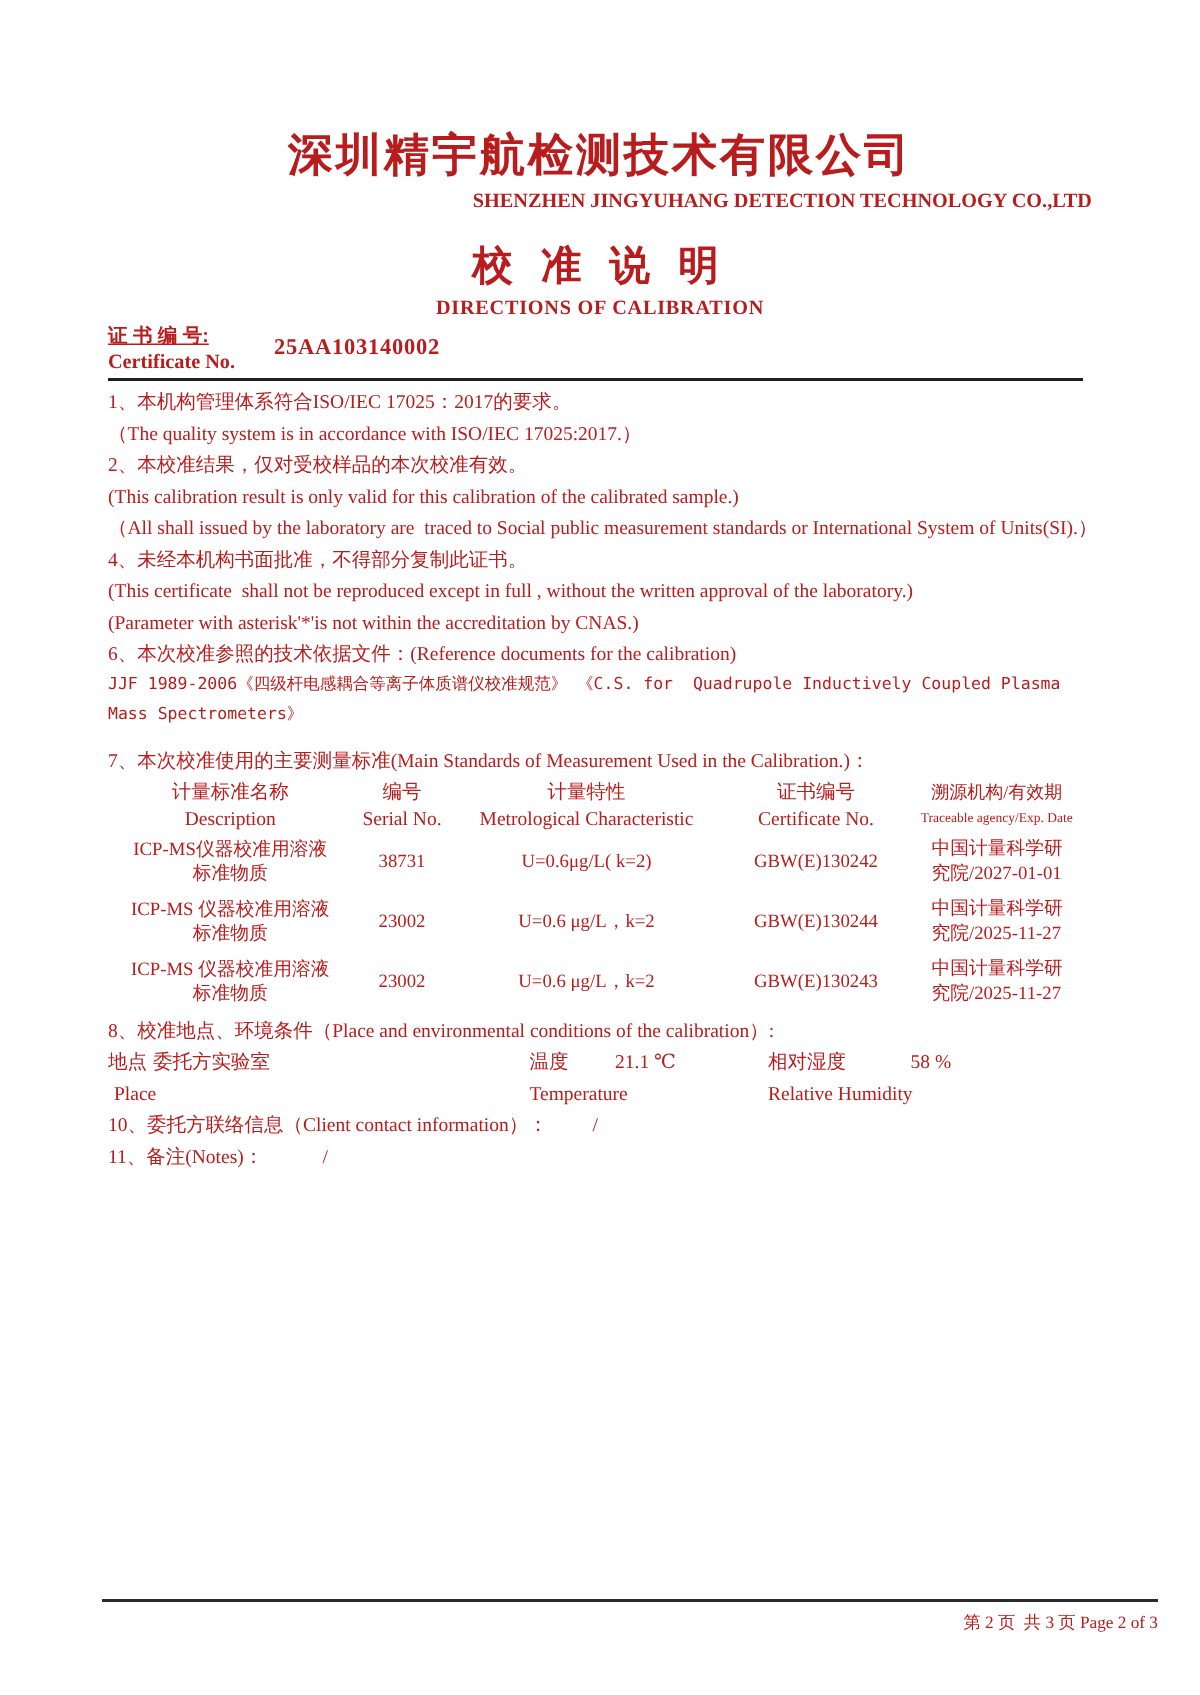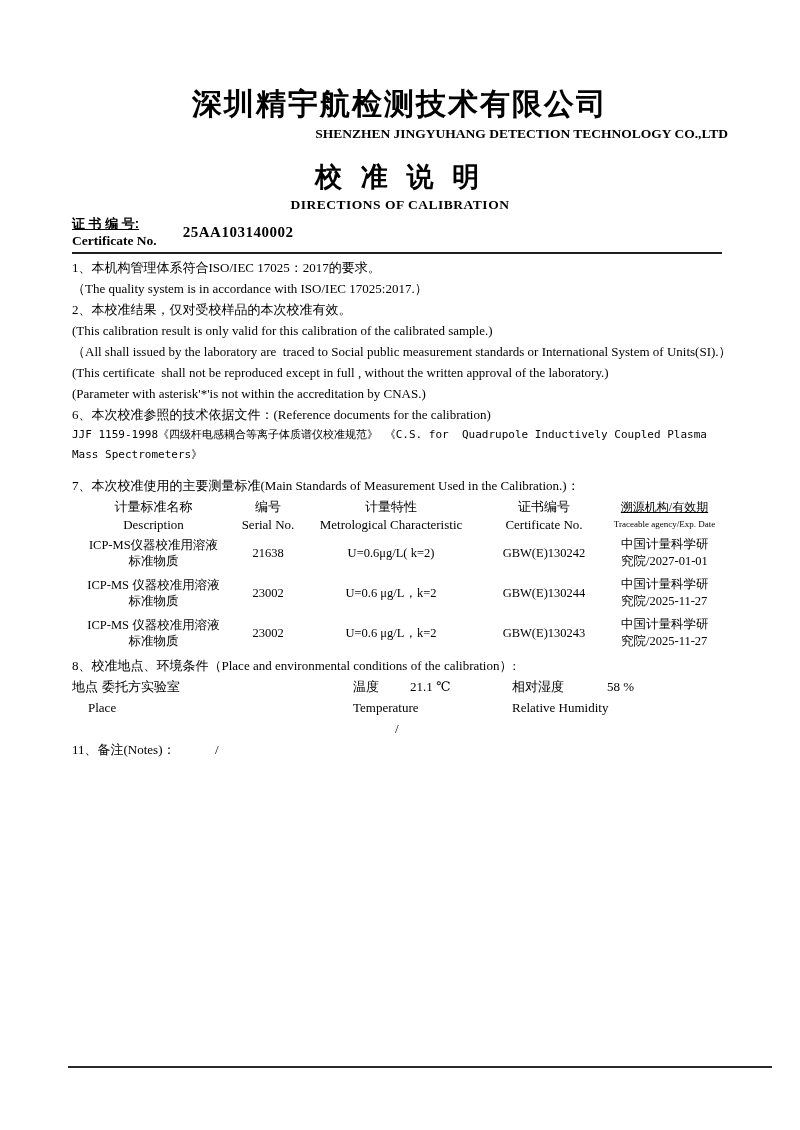--- a/index.html
+++ b/index.html
@@ -2,21 +2,21 @@
 <html><head>
 <meta charset="utf-8">
 <style>
   html,body { margin:0; padding:0; background:#ffffff; }
   .page {
     position: relative;
     width: 800px;
     height: 1130px;
     margin: 0 auto;
     background: #ffffff;
-    color: #000000;
+    color: #b91c1c;
     font-family: "Liberation Serif", "DejaVu Serif", serif;
     box-sizing: border-box;
     padding: 86px 72px 0 72px;
     overflow: hidden;
   }
   
   .company-cn {
     text-align: center;
     font-size: 30px;
     font-weight: bold;
@@ -96,21 +96,21 @@
   .std-heading { font-size: 13px; line-height: 21px; margin-top: 10px; white-space: pre; }
   .std-grid {
     display: grid;
     grid-template-columns: 163px 66px 180px 126px 115px;
     width: 650px;
   }
   .std-header { margin-top: 2px; }
   .std-header .hc { text-align: center; }
   .hc .cn { font-size: 13px; line-height: 18px; white-space: pre; }
   .hc .en { font-size: 13px; line-height: 17px; white-space: pre; }
-  .hc.trace-col .cn { font-size: 12px; text-decoration: underline; }
+  .hc.trace-col .cn { font-size: 12px; }
   .hc.trace-col .en { font-size: 9px; }
   .std-row { height: 40px; align-items: center; }
   .std-row .cell {
     text-align: center;
     font-size: 12.5px;
     line-height: 16px;
     white-space: pre-line;
     align-self: center;
   }
   .std-row .cell.trace { text-align: left; padding-left: 14px; line-height: 17px; }
@@ -150,24 +150,25 @@
   </div>
 
   <div class="rule"></div>
 
   <main class="clauses">
     <div class="ln">1、本机构管理体系符合ISO/IEC 17025：2017的要求。</div>
     <div class="ln">（The quality system is in accordance with ISO/IEC 17025:2017.）</div>
     <div class="ln">2、本校准结果，仅对受校样品的本次校准有效。</div>
     <div class="ln">(This calibration result is only valid for this calibration of the calibrated sample.)</div>
     <div class="ln">（All shall issued by the laboratory are  traced to Social public measurement standards or International System of Units(SI).）</div>
+    <div class="ln">4、未经本机构书面批准，不得部分复制此证书。</div>
     <div class="ln">(This certificate  shall not be reproduced except in full , without the written approval of the laboratory.)</div>
     <div class="ln">(Parameter with asterisk'*'is not within the accreditation by CNAS.)</div>
     <div class="ln">6、本次校准参照的技术依据文件：(Reference documents for the calibration)</div>
-    <div class="ref-doc">JJF 1159-1998《四级杆电感耦合等离子体质谱仪校准规范》 《C.S. for  Quadrupole Inductively Coupled Plasma
+    <div class="ref-doc">JJF 1989-2006《四级杆电感耦合等离子体质谱仪校准规范》 《C.S. for  Quadrupole Inductively Coupled Plasma
 Mass Spectrometers》</div>
   </main>
 
   <section>
     <div class="std-heading">7、本次校准使用的主要测量标准(Main Standards of Measurement Used in the Calibration.)：</div>
 
     <div class="std-grid std-header">
       <div class="hc">
         <div class="cn">计量标准名称</div>
         <div class="en">Description</div>
@@ -186,21 +187,21 @@
       </div>
       <div class="hc trace-col">
         <div class="cn">溯源机构/有效期</div>
         <div class="en">Traceable agency/Exp. Date</div>
       </div>
     </div>
 
     <div class="std-grid std-row">
       <div class="cell">ICP-MS仪器校准用溶液
 标准物质</div>
-      <div class="cell">21638</div>
+      <div class="cell">38731</div>
       <div class="cell">U=0.6μg/L( k=2)</div>
       <div class="cell">GBW(E)130242</div>
       <div class="cell trace">中国计量科学研
 究院/2027-01-01</div>
     </div>
 
     <div class="std-grid std-row">
       <div class="cell">ICP-MS 仪器校准用溶液
 标准物质</div>
       <div class="cell">23002</div>
@@ -225,33 +226,35 @@
     <div class="ln env-heading">8、校准地点、环境条件（Place and environmental conditions of the calibration）:</div>
     <div class="posline">
       <span style="left:0px">地点</span>
       <span style="left:30px">委托方实验室</span>
       <span style="left:281px">温度</span>
       <span style="left:338px">21.1 ℃</span>
       <span style="left:440px">相对湿度</span>
       <span style="left:535px">58 %</span>
     </div>
     <div class="posline">
-      <span style="left:16px">Place</span>
+      <span style="left:4px">Place</span>
       <span style="left:281px">Temperature</span>
       <span style="left:440px">Relative Humidity</span>
     </div>
   </section>
 
 
   <div class="posline">
+    <span style="left:0px">10、委托方联络信息（Client contact information）：</span>
     <span style="left:323px">/</span>
   </div>
 
   <div class="posline">
     <span style="left:0px">11、备注(Notes)：</span>
     <span style="left:143px">/</span>
   </div>
 
   <footer class="footer">
     <div class="footer-rule"></div>
+    <div class="footer-text">第 2 页  共 3 页 Page 2 of 3</div>
   </footer>
 
 </div>
 
 </body></html>

